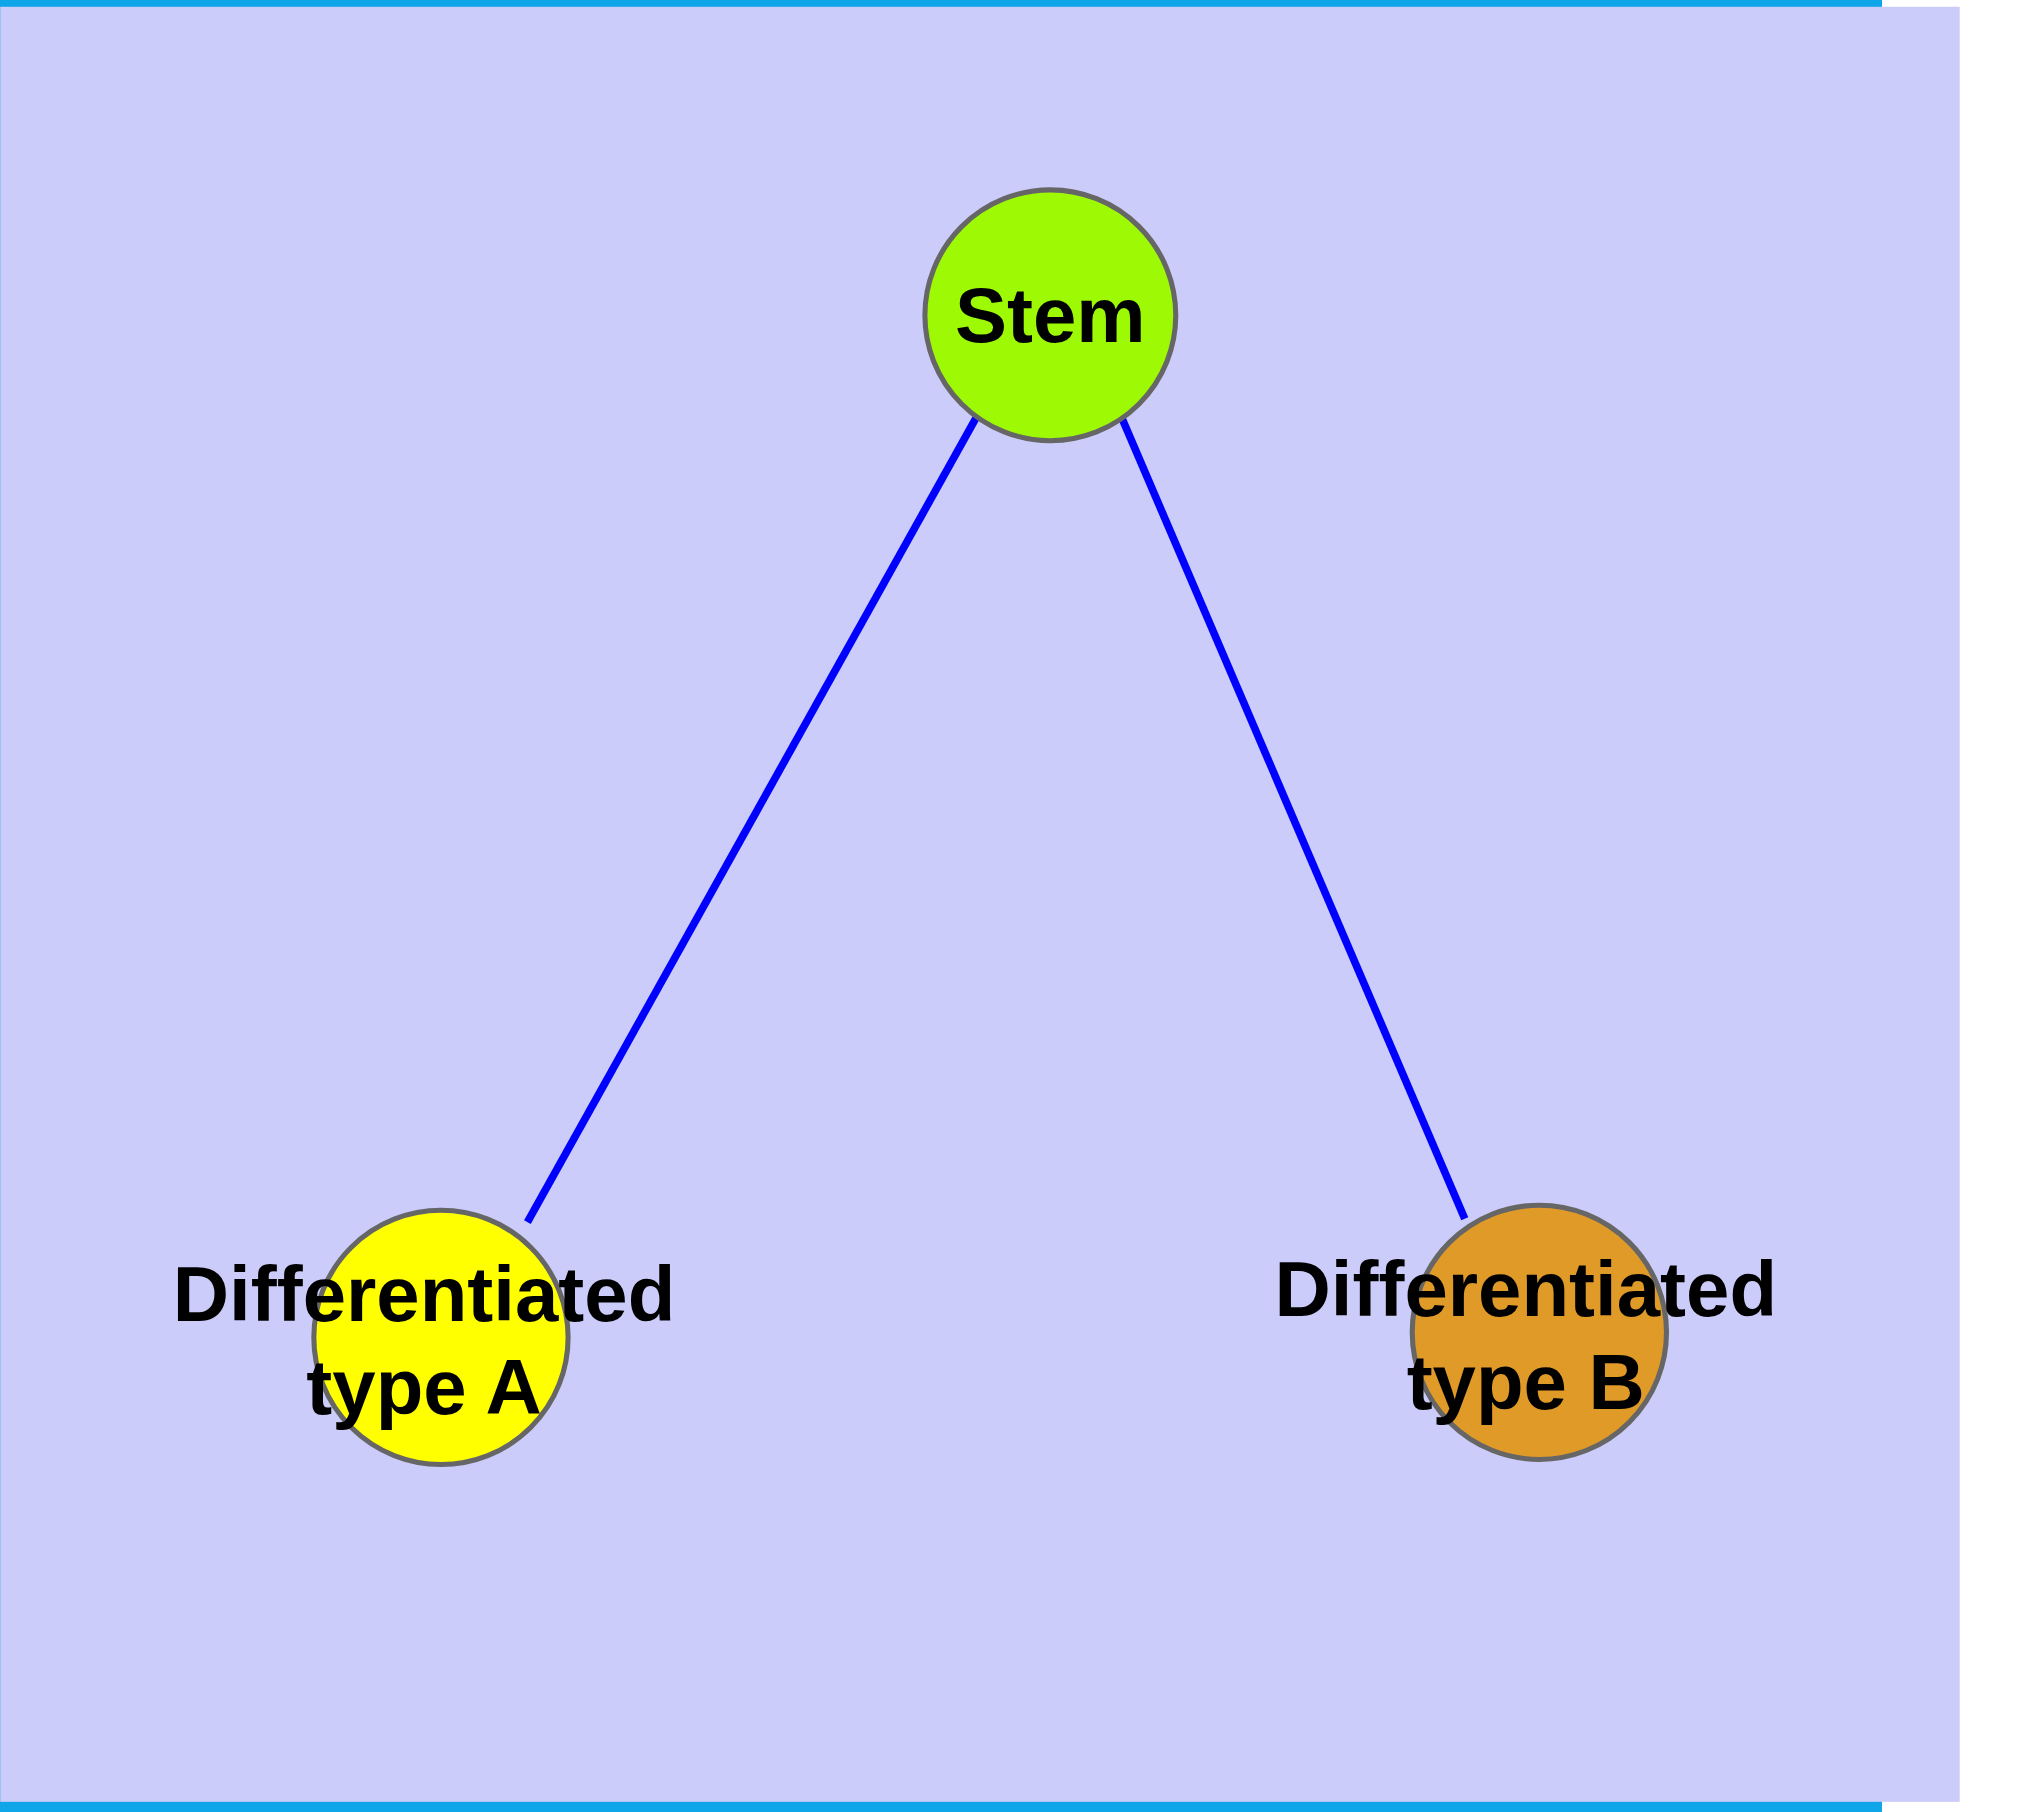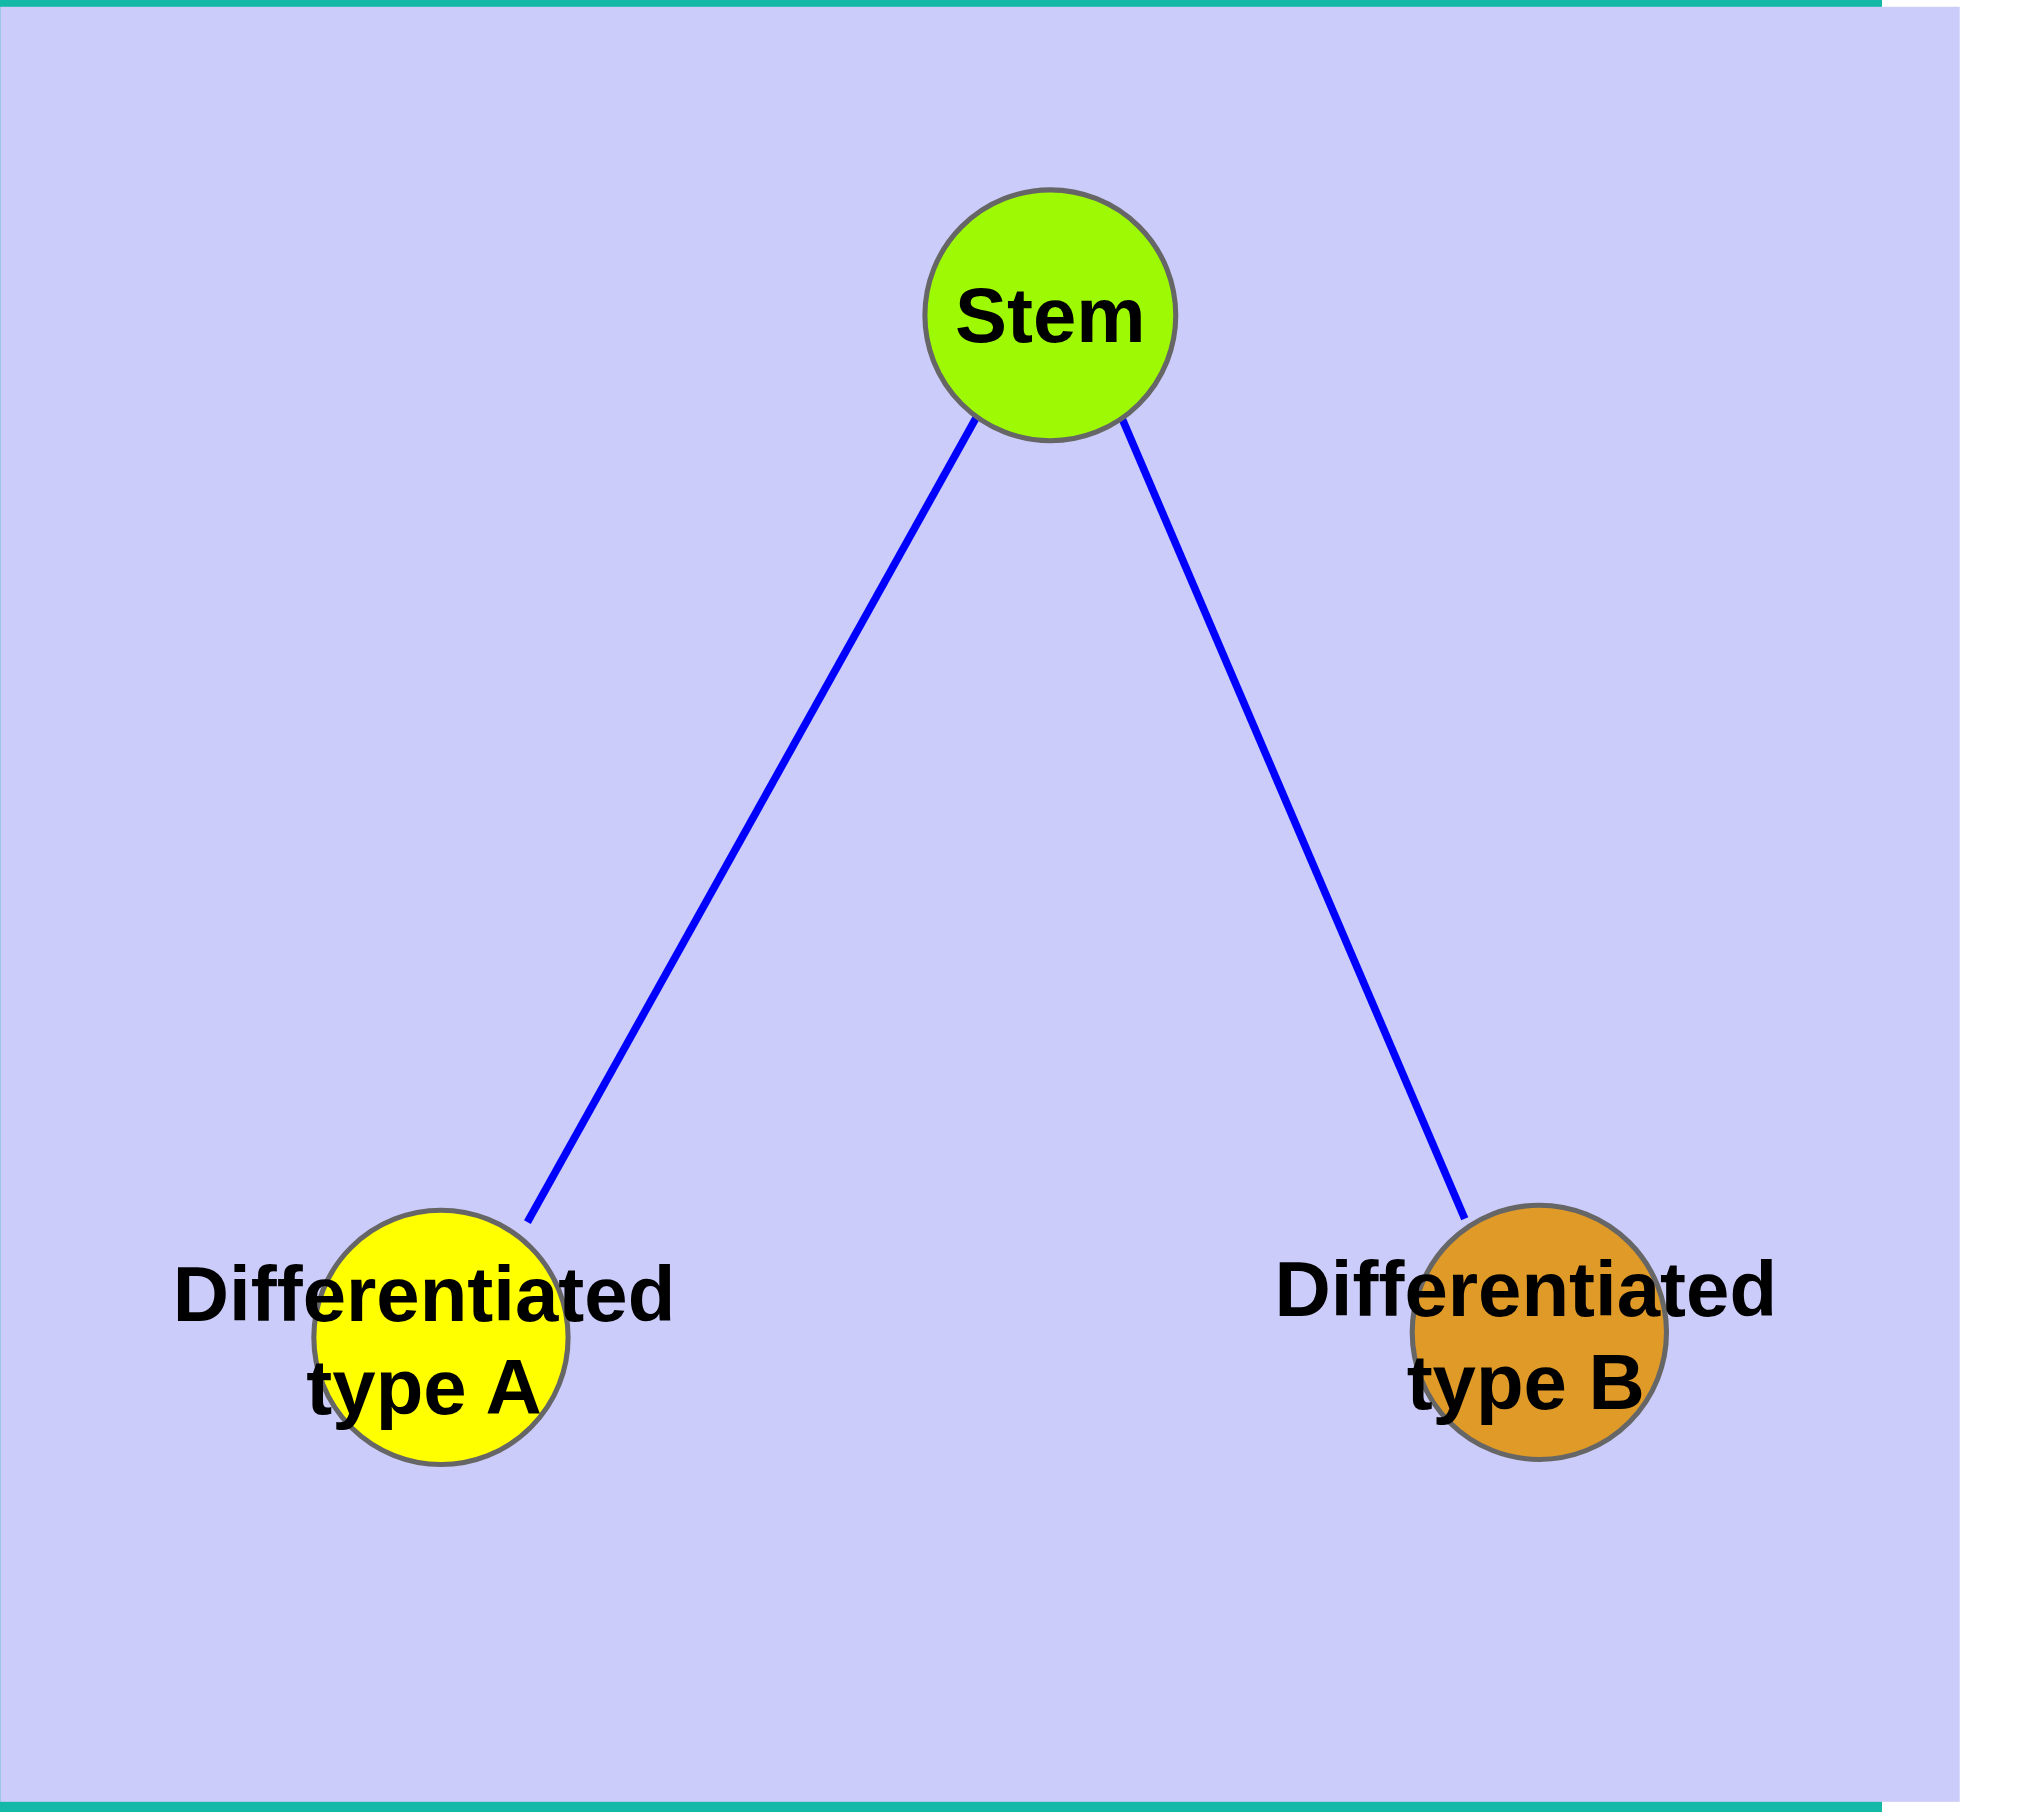--- a/index.html
+++ b/index.html
@@ -10,21 +10,21 @@
   body {
     width: 2021px;
     height: 1812px;
     overflow: hidden;
     font-family: "Liberation Sans", sans-serif;
   }
   #diagram-root {
     position: relative;
     width: 1882px;
     height: 1812px;
-    background: #14b8a6;
+    background: #0ea5e9;
   }
   #graph-canvas {
     position: absolute;
     left: 0;
     top: 0;
     width: 2021px;
     height: 1812px;
     display: block;
   }
   .node-label-text {

